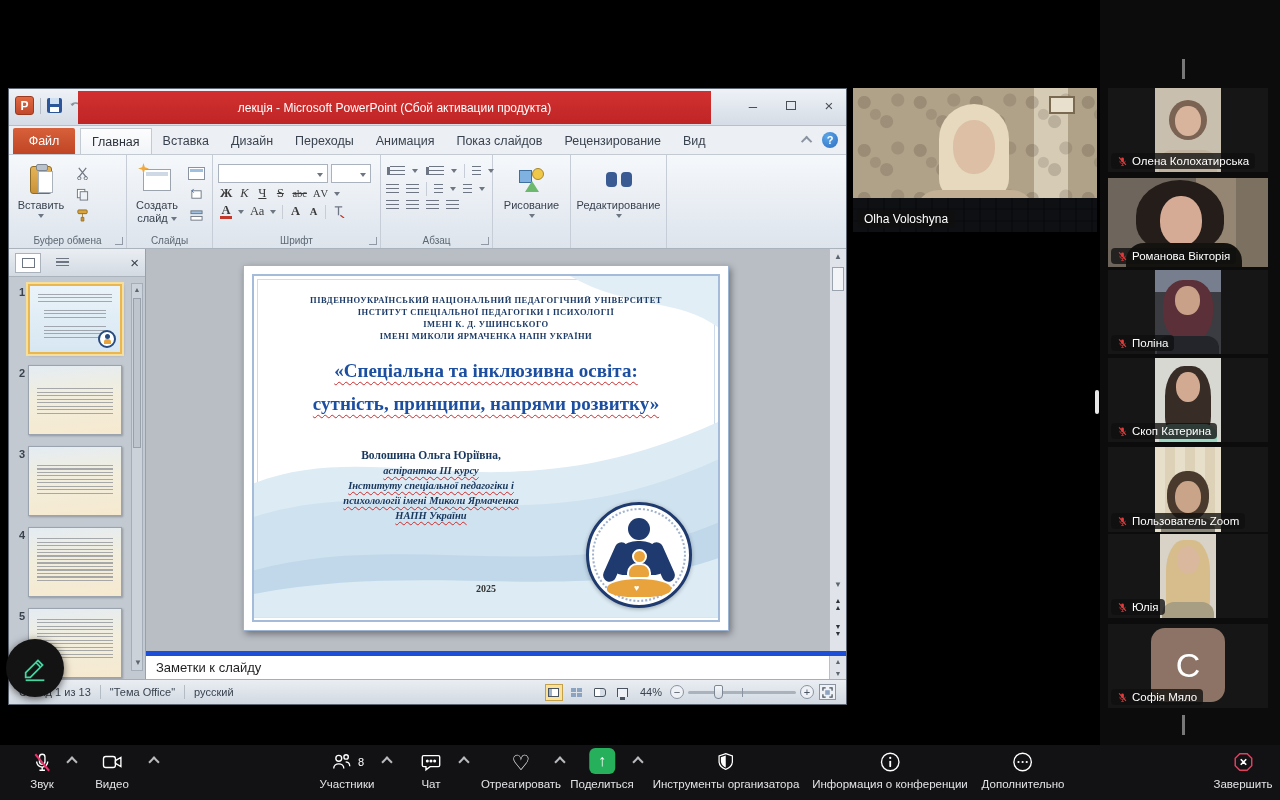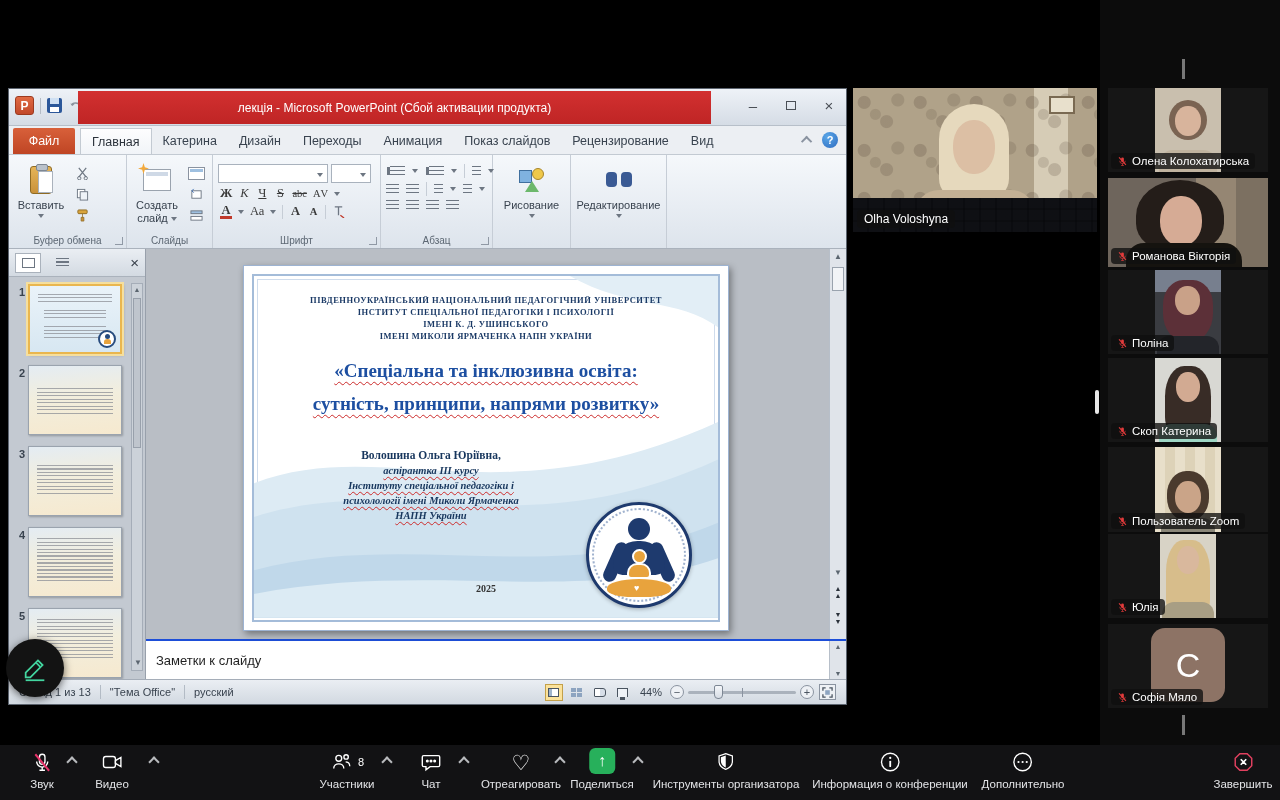--- a/index.html
+++ b/index.html
@@ -148,21 +148,21 @@
   .logo .armL,.logo .armR { position:absolute; top:36px; width:13px; height:42px; border-radius:7px; background:#1e3a6e; }
   .logo .armL { left:20px; transform:rotate(24deg); }
   .logo .armR { right:20px; transform:rotate(-24deg); }
   .logo .shoulders { position:absolute; left:50%; top:36px; width:52px; height:34px; margin-left:-26px; border-radius:26px 26px 10px 10px; background:#1e3a6e; }
   .logo .chead { position:absolute; left:50%; top:44px; width:15px; height:15px; margin-left:-7.5px; border-radius:50%; background:#e8a33d; border:2px solid #fff; }
   .logo .cbody { position:absolute; left:50%; top:58px; width:24px; height:16px; margin-left:-12px; border-radius:10px 10px 4px 4px; background:#e8a33d; border:2px solid #fff; }
   .logo .band { position:absolute; left:50%; bottom:8px; width:64px; height:18px; margin-left:-32px; border-radius:50% 50% 40% 40%; background:#e8a33d; }
   .logo .heart { position:absolute; left:50%; bottom:12px; margin-left:-5px; color:#fff; font-size:9px; line-height:9px; }
 
   
-  .notesrow { height:40px; display:flex; border-top:2px solid #1d4ed8; }
+  .notesrow { height:28px; display:flex; border-top:5px solid #1d4ed8; }
   .notesbox { flex:1; background:#fff; display:flex; align-items:center; padding-left:10px; font-size:13px; color:#1f1f1f; }
   .nsb { width:17px; background:#e0e4ea; border-left:1px solid #b7bfc9; display:flex; flex-direction:column; align-items:center; justify-content:space-between; padding:2px 0; font-size:7px; color:#5c6670; }
   .ppt-status { position:absolute; left:0; right:0; bottom:0; height:25px; background:linear-gradient(#eaeef3,#d2d9e1); border-top:1px solid #a5adb8;
     display:flex; align-items:center; font-size:11px; color:#39434f; padding:0 10px; gap:9px; }
   .stsep { width:1px; height:14px; background:#b3bbc5; }
   .st-right { margin-left:auto; display:flex; align-items:center; gap:5px; }
   .viewbtn { width:18px; height:17px; display:flex; align-items:center; justify-content:center; border:1px solid transparent; }
   .viewbtn.active { background:#fbe29b; border-color:#c3a04a; }
   .vb-normal { width:11px; height:9px; border:1px solid #4a5460; background:linear-gradient(90deg,#9fb4cc 3px,#fff 3px); }
   .vb-sorter { width:11px; height:9px; background:
@@ -300,21 +300,21 @@
         <span class="winbtn">
             <span class="maxbox"></span>
           </span>
         <span class="winbtn">×</span>
       </div>
     </div>
 
     <div class="ppt-tabs">
       <div class="tab-file">Файл</div>
       <div class="tab active">Главная</div>
-      <div class="tab">Катерина</div>
+      <div class="tab">Вставка</div>
       <div class="tab">Дизайн</div>
       <div class="tab">Переходы</div>
       <div class="tab">Анимация</div>
       <div class="tab">Показ слайдов</div>
       <div class="tab">Рецензирование</div>
       <div class="tab">Вид</div>
       <div class="tabs-right">
         <span class="collapse-chevron"></span>
         <span class="help-circle">?</span>
       </div>

